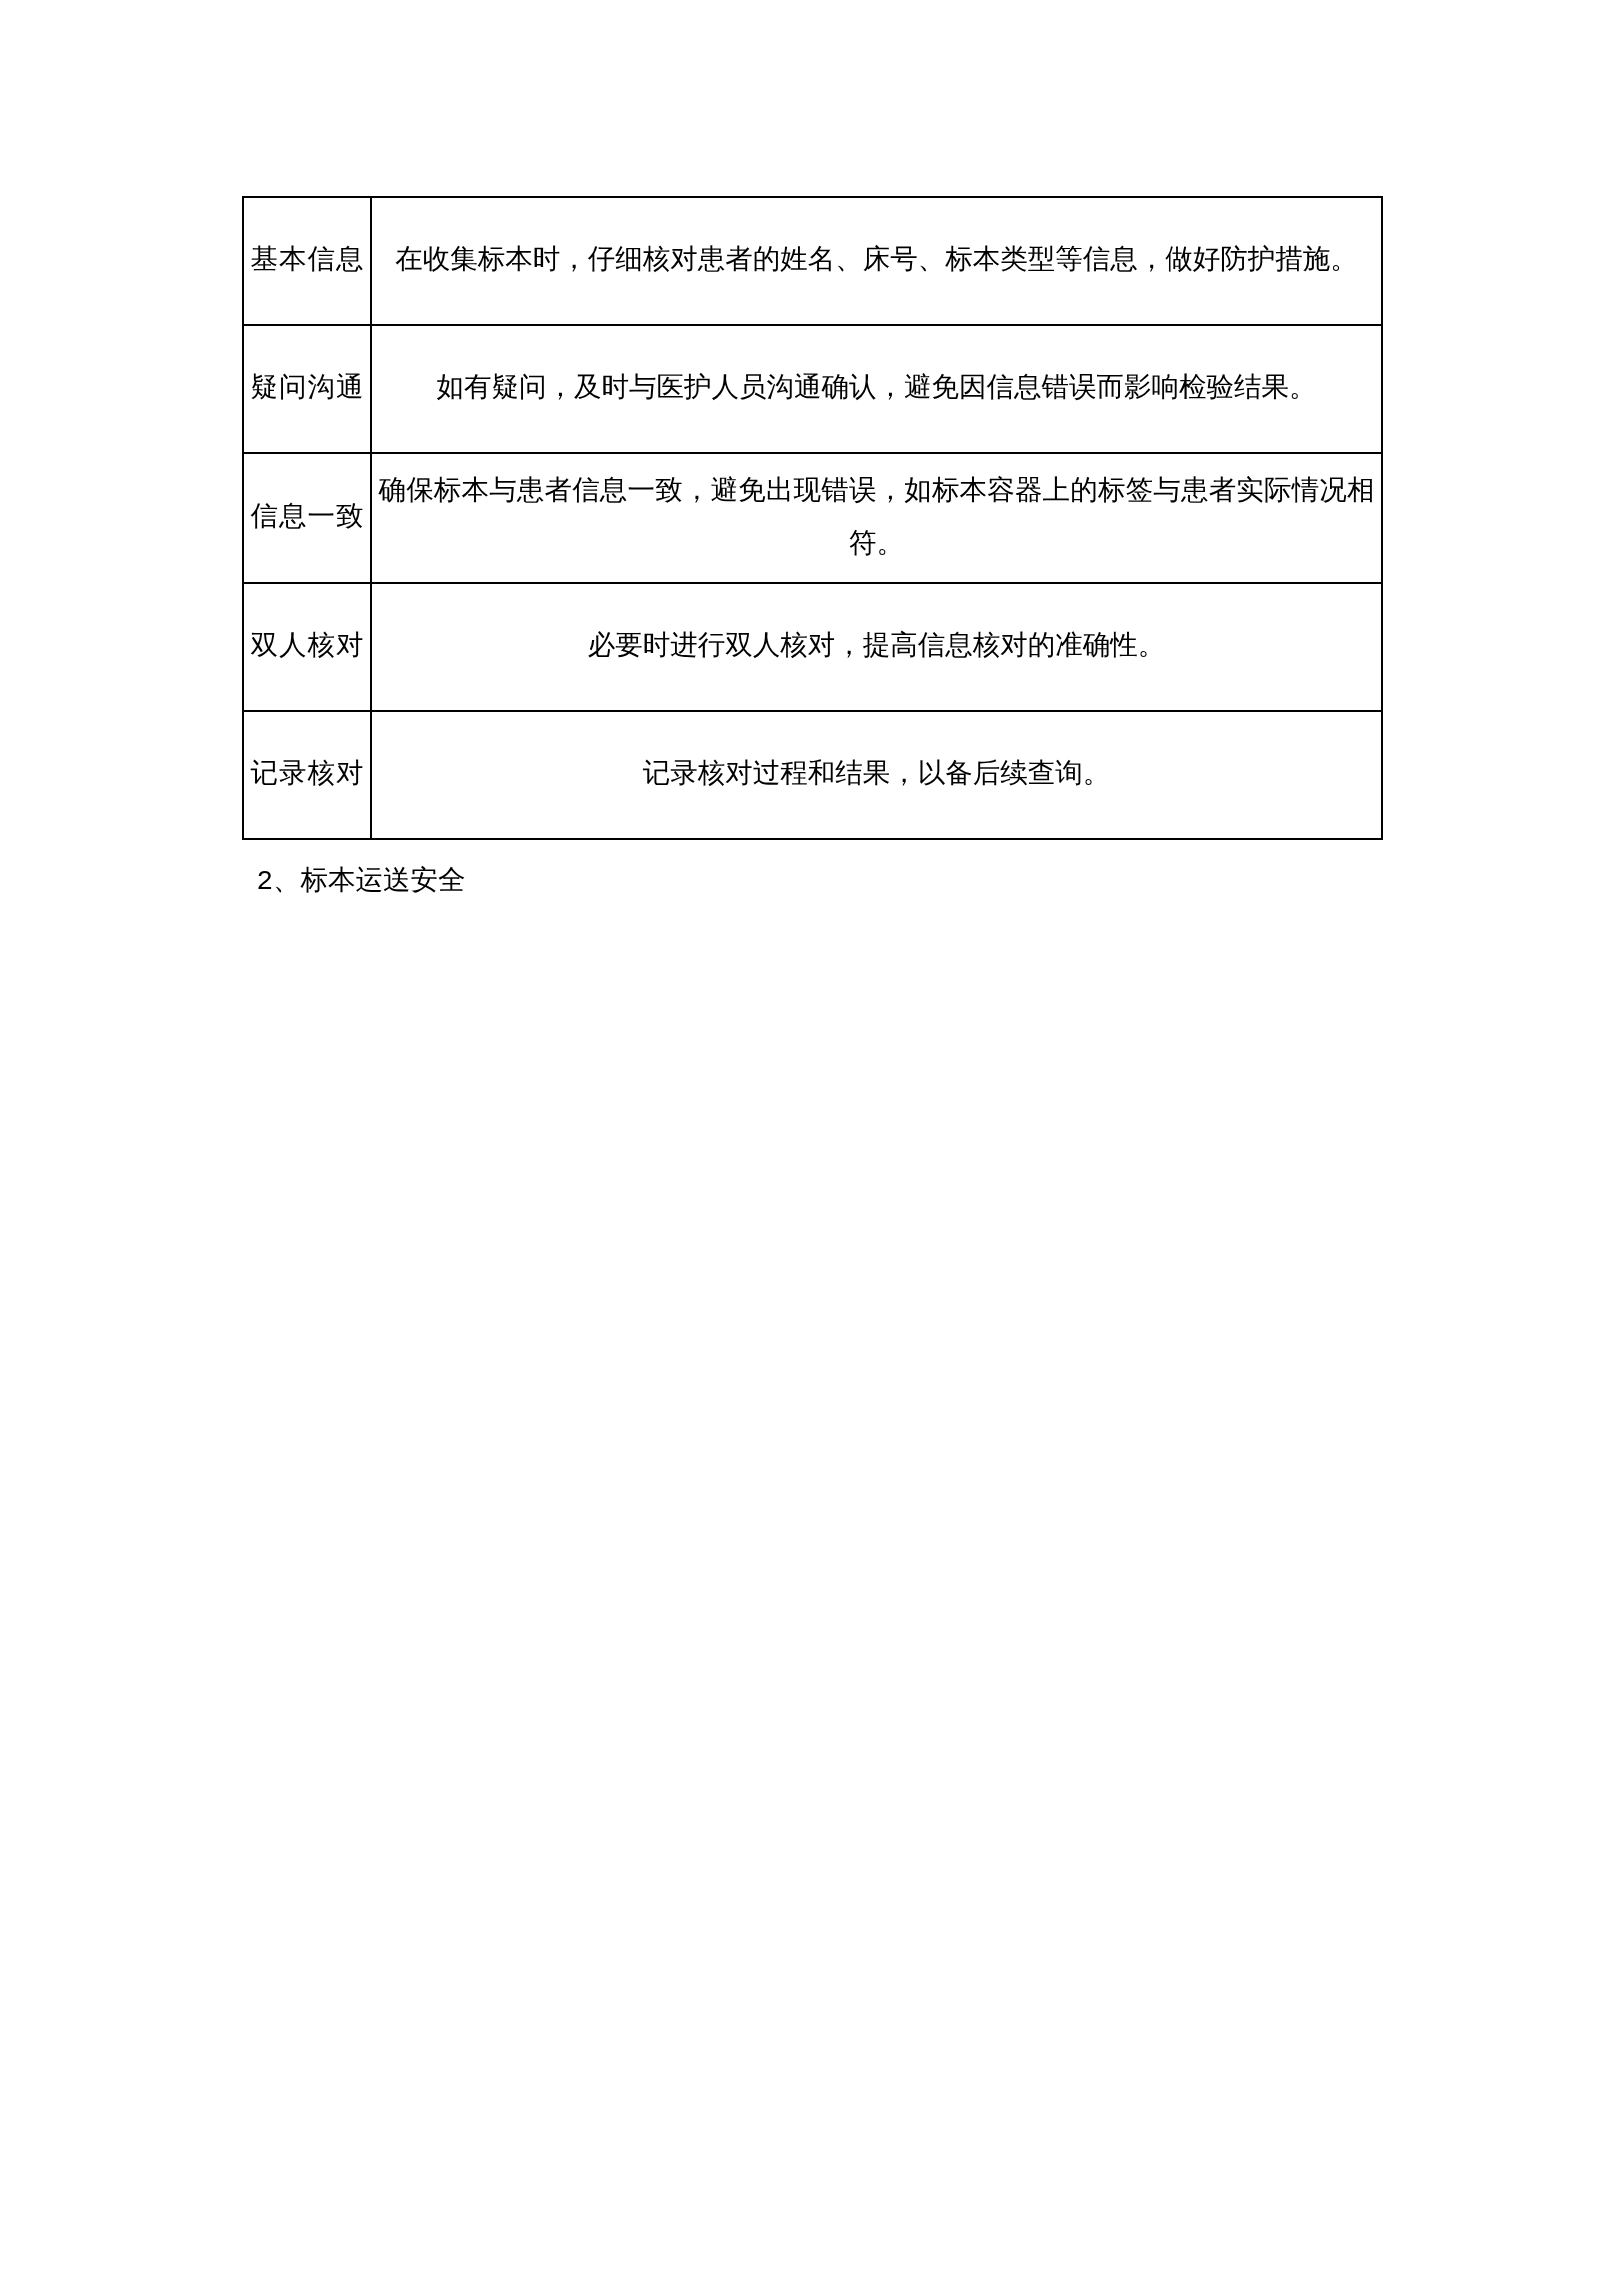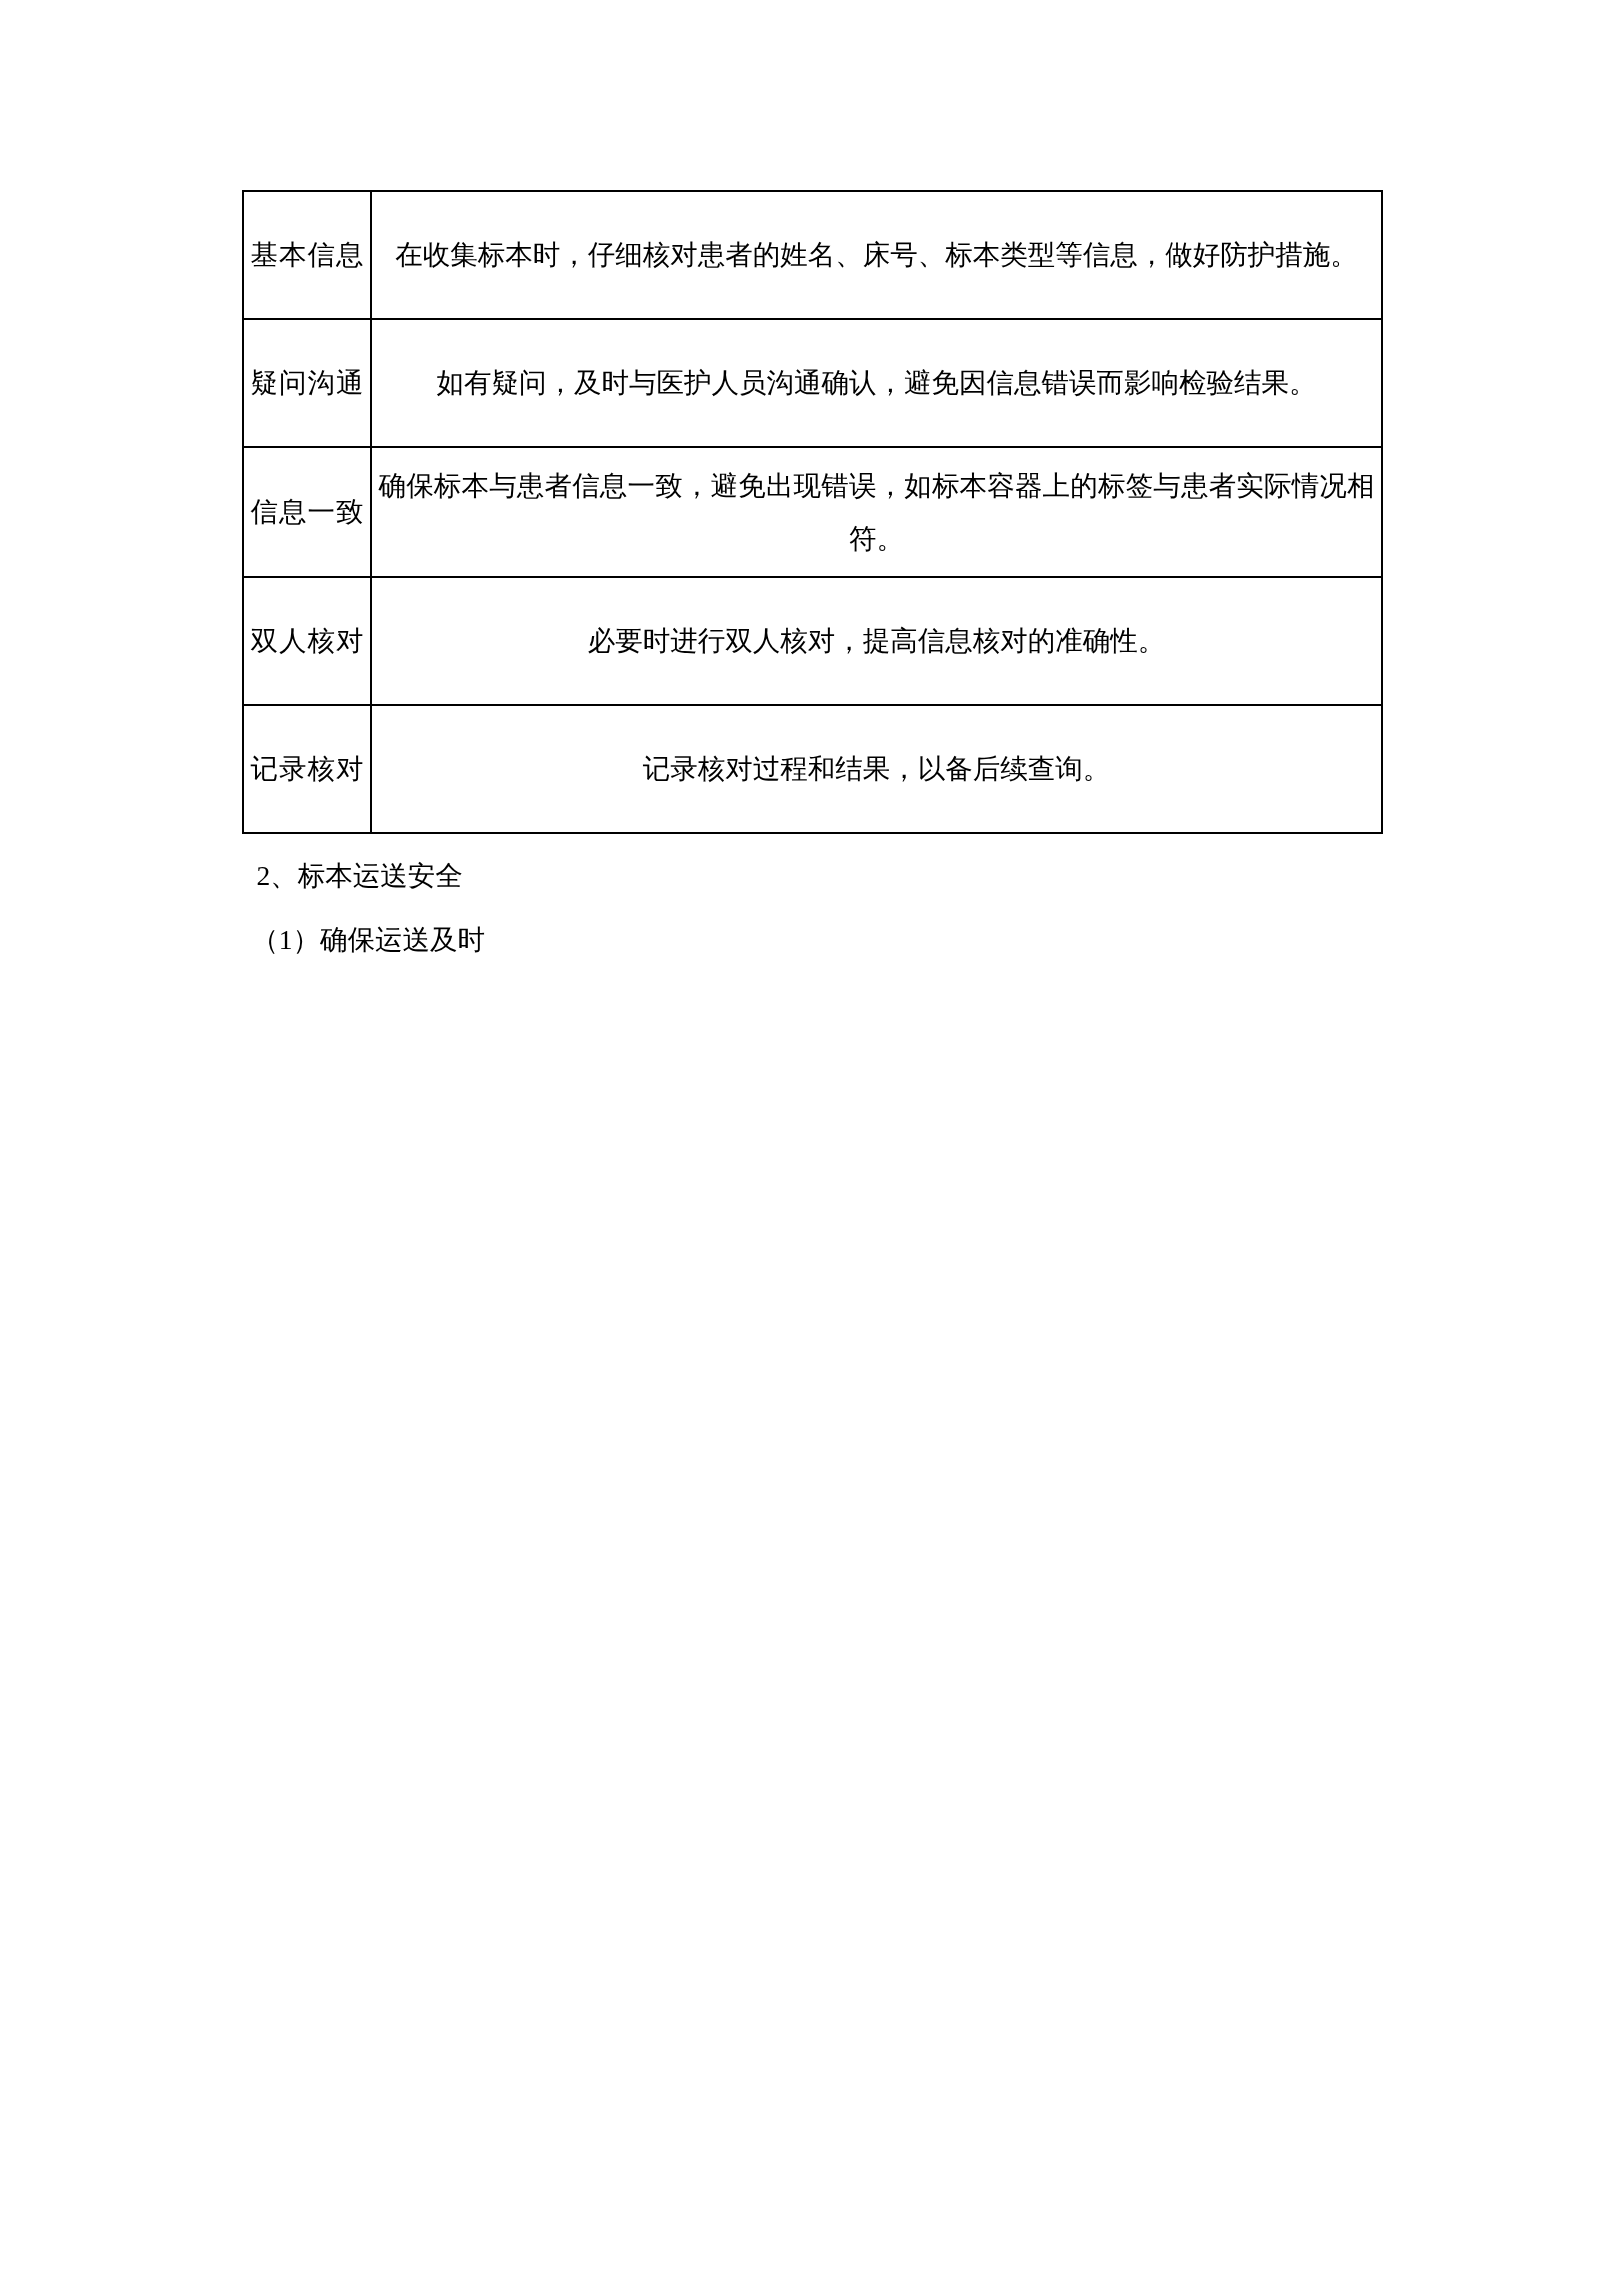--- a/index.html
+++ b/index.html
@@ -20,22 +20,23 @@
     box-sizing: border-box;
     width: 1623px;
     height: 2295px;
     padding: 0;
     background: #ffffff;
   }
 
   .content {
     position: absolute;
     left: 242px;
-    top: 190px;
+    top: 196px;
     width: 1141px;
+    font-family: Liberation Mono, monospace;
   }
 
   
   table.info-table {
     border-collapse: collapse;
     width: 1141px;
     table-layout: fixed;
     margin: 0 0 0 0;
   }
   table.info-table td {
@@ -144,19 +145,18 @@
           </td>
           <td class="cell-body">
             <span class="body-inner">记录核对过程和结果，以备后续查询。</span>
           </td>
         </tr>
       </tbody>
     </table>
 
     <div class="para-block">
       <p class="heading">2、标本运送安全</p>
-      <p class="subheading">（1）确保运送及时</p>
     </div>
 
 
   </div>
 </div>
 
 
 </body></html>

